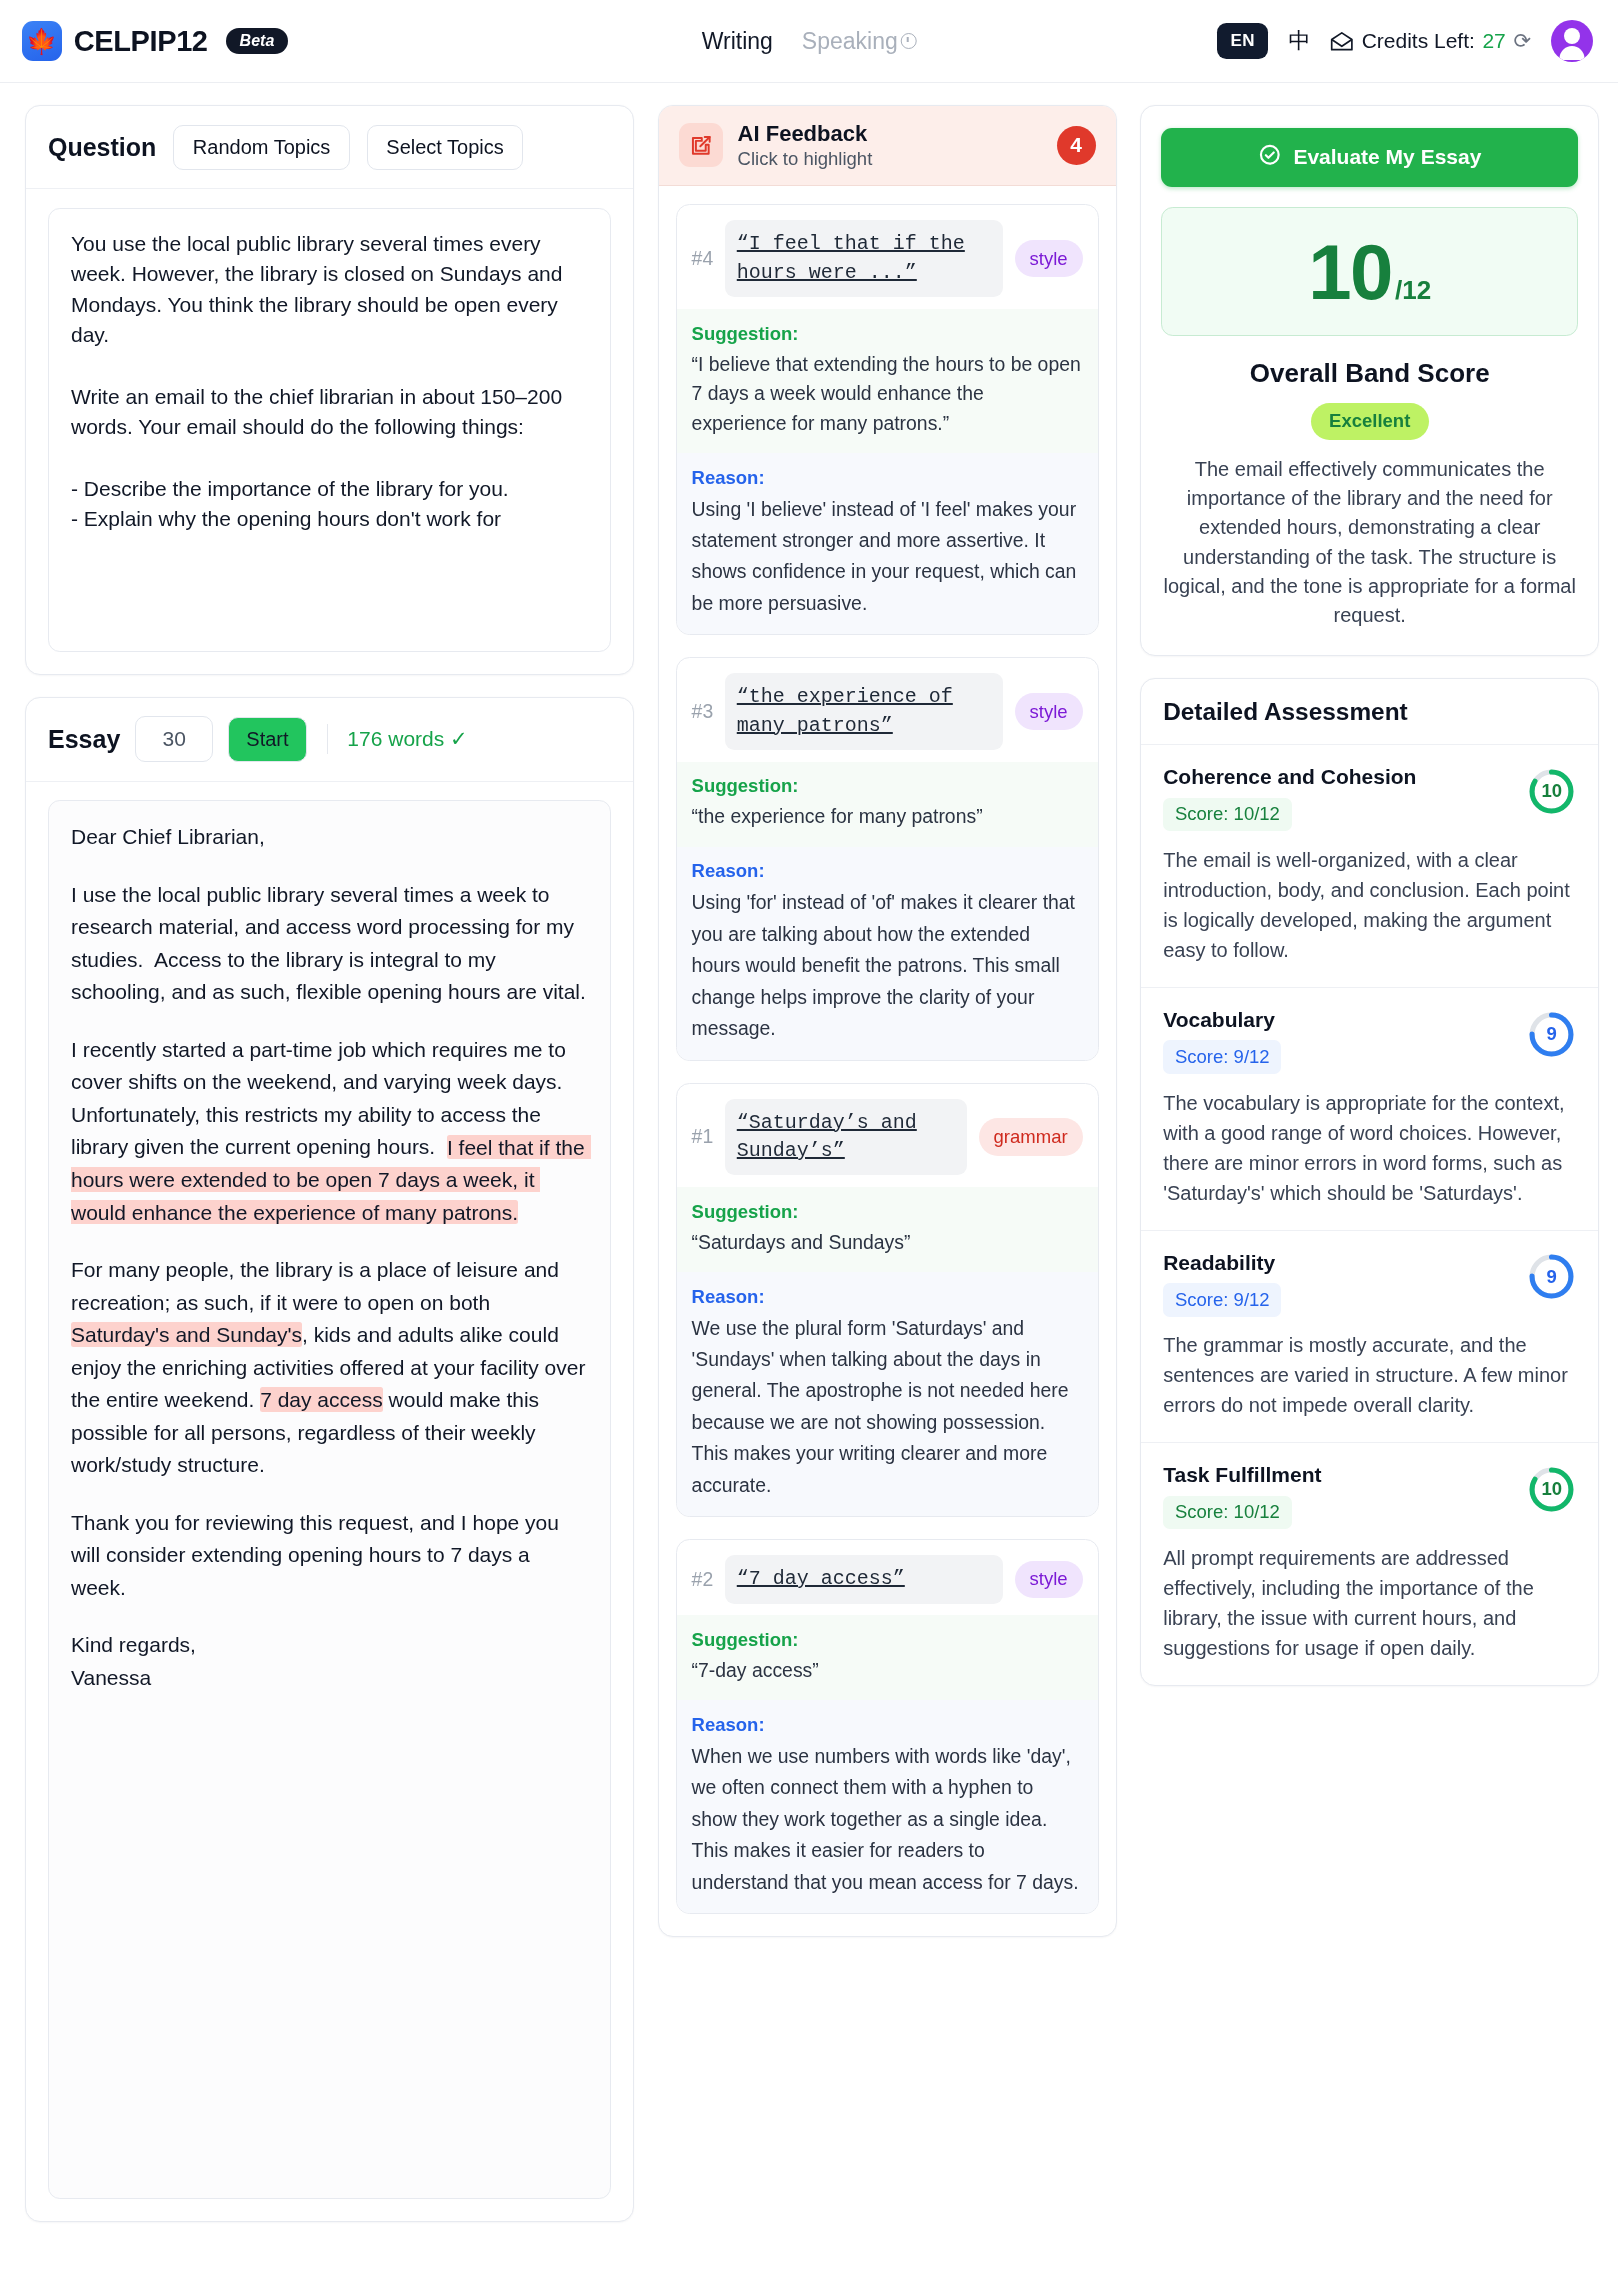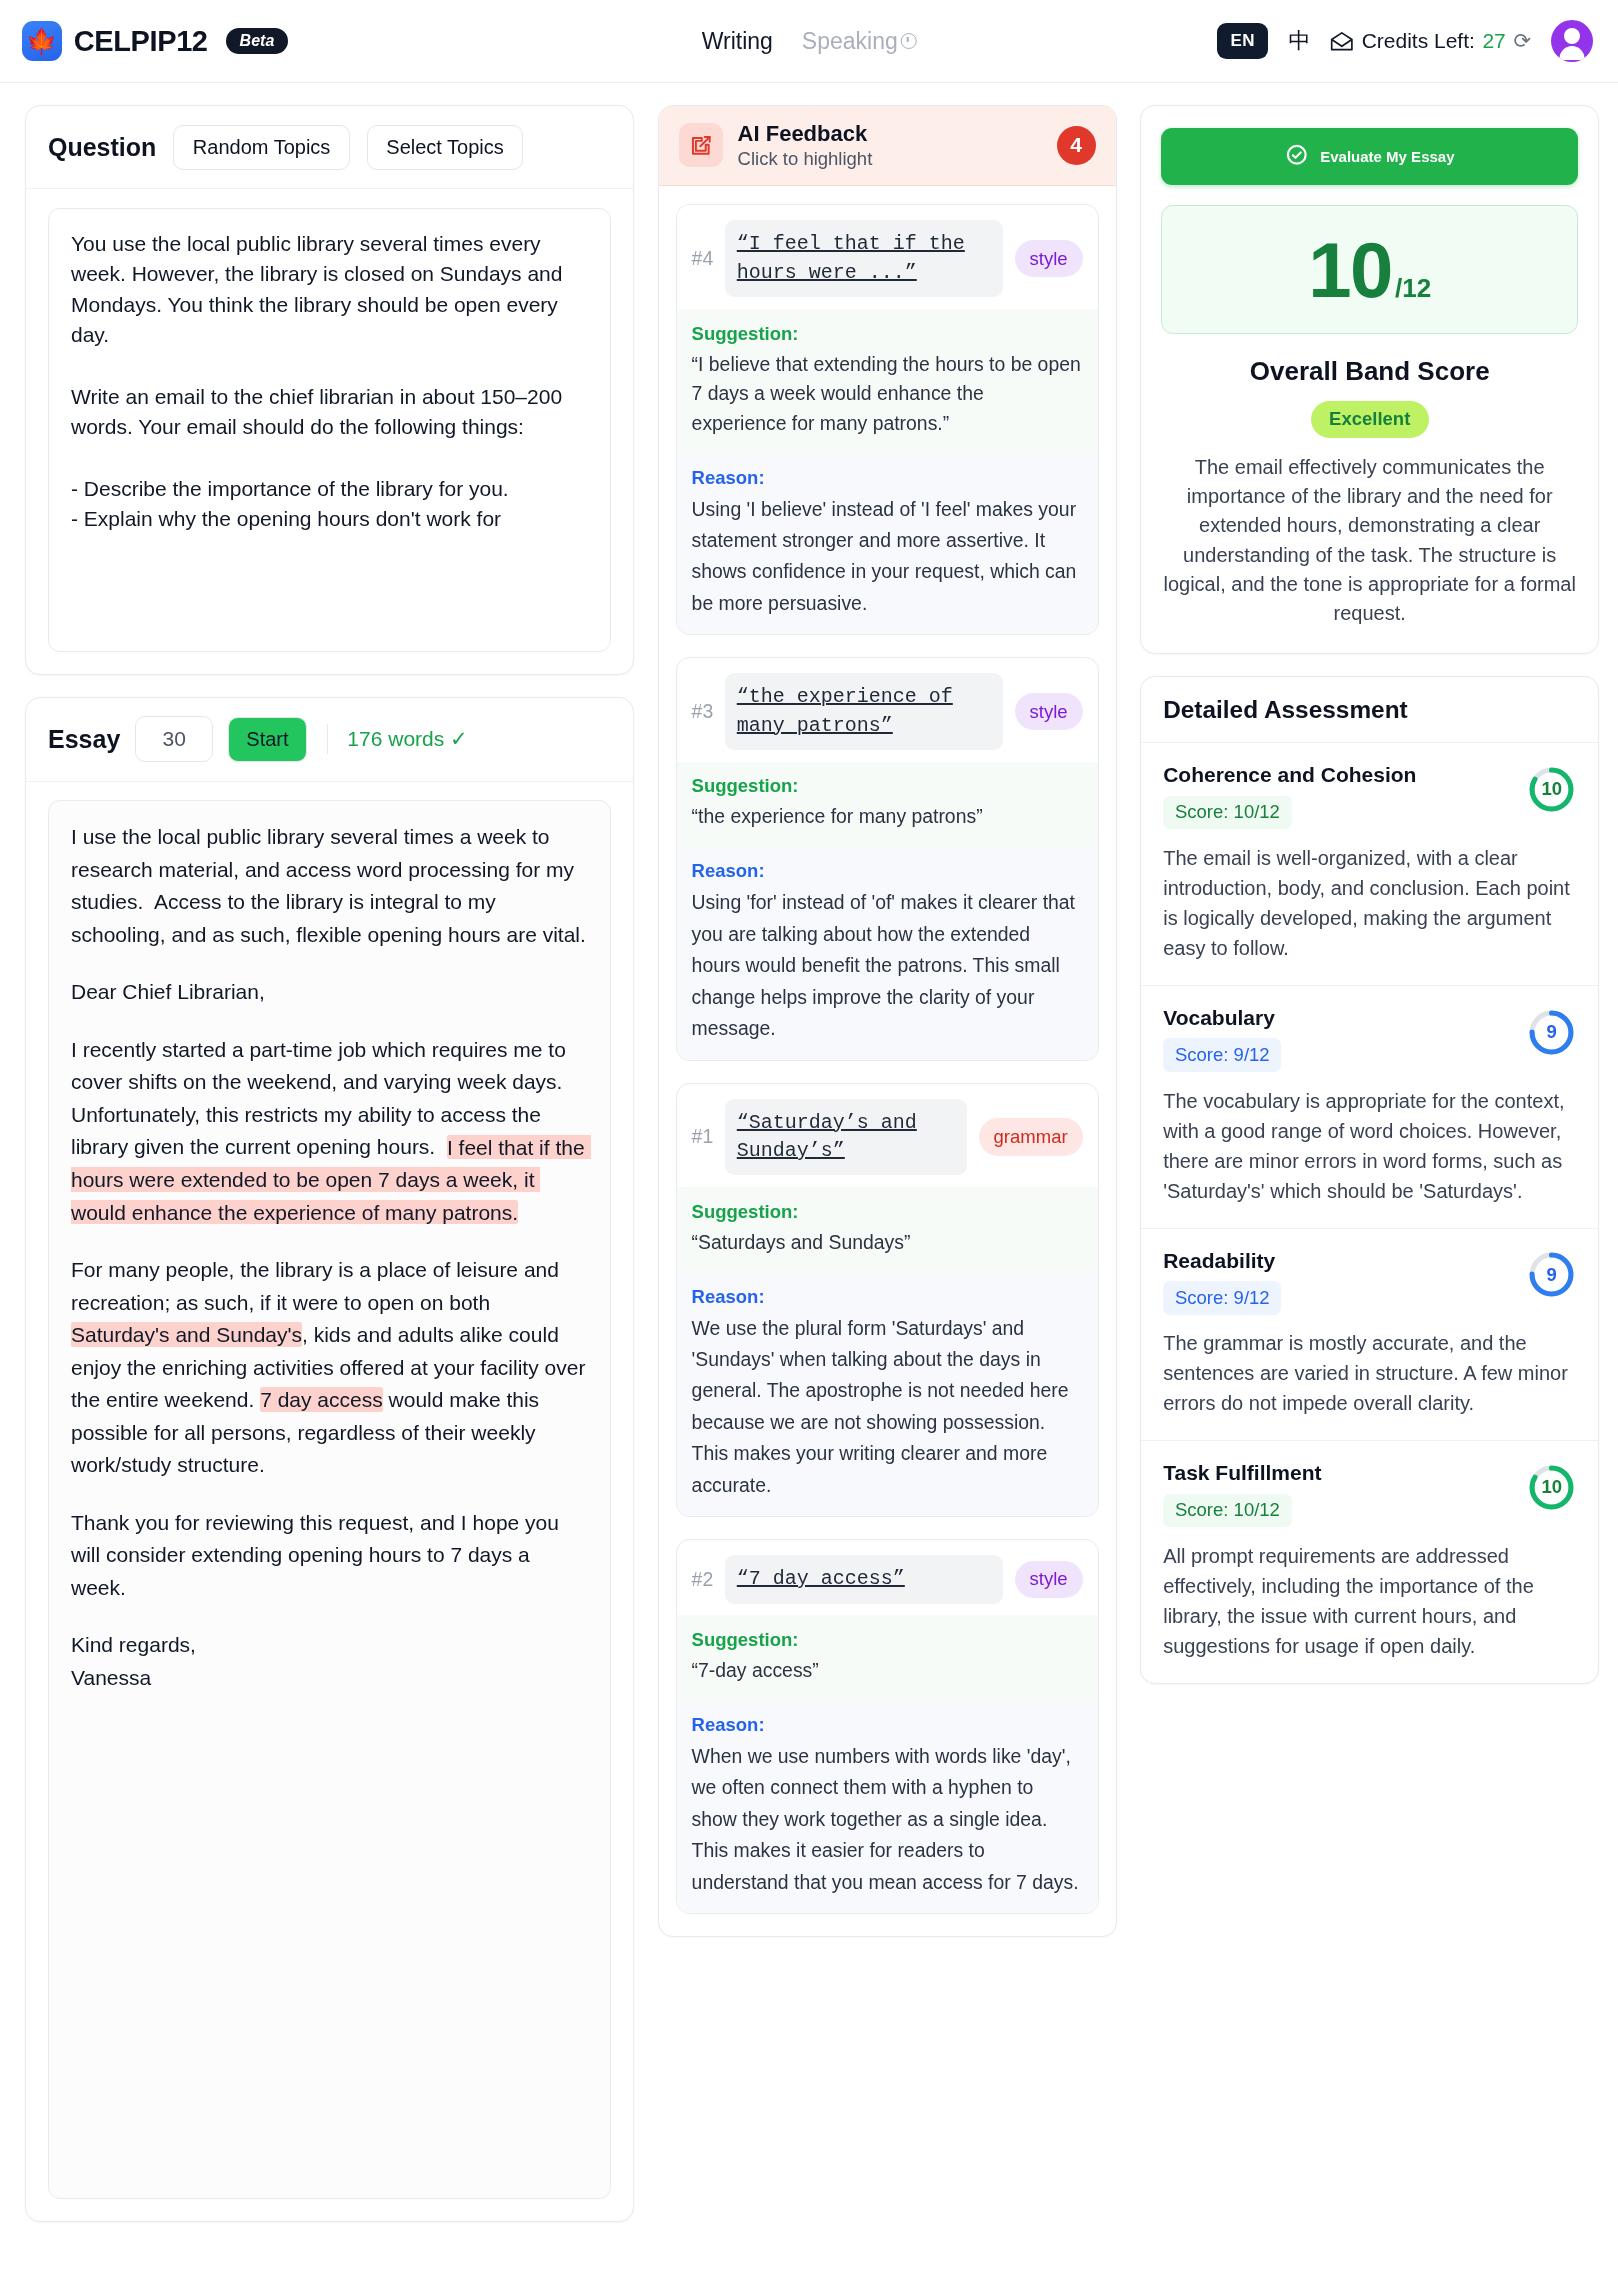--- a/index.html
+++ b/index.html
@@ -171,21 +171,21 @@
   .fb-label { font-size: 18.5px; font-weight: 700; margin-bottom: 5px; }
   .fb-label.sug { color: #16a34a; }
   .fb-label.rea { color: #2563eb; }
   .fb-text { font-size: 19.4px; line-height: 1.52; color: #2b3342; }
   .fb-sect.rea .fb-text { line-height: 1.62; }
 
   
   .score-card { padding: 22px 20px 25px 20px; text-align: center; }
   .eval-btn {
     width: 100%; background: #22b24c; color: #fff; border: none; border-radius: 11px;
-    font-size: 15px; font-weight: 700; padding: 15px 0; cursor: pointer;
+    font-size: 21px; font-weight: 700; padding: 15px 0; cursor: pointer;
     display: flex; align-items: center; justify-content: center; gap: 11.8px;
     font-family: inherit; box-shadow: 0 1.7px 4.2px rgba(34,178,76,.28);
   }
   .big-score-box {
     margin-top: 20px; border: 0.8px solid #c7ebd2; background: #f1fcf4;
     border-radius: 11.8px; padding: 29px 0 27px 0;
     display: flex; align-items: baseline; justify-content: center; gap: 3.4px;
   }
   .big-score { font-size: 78px; font-weight: 700; color: #17803d; line-height: .92; letter-spacing: -1.7px; }
   .big-denom { font-size: 26px; font-weight: 700; color: #17803d; }
@@ -277,22 +277,22 @@
 
     <div class="card">
       <div class="essay-head">
         <span class="card-title">Essay</span>
         <span class="timer-box">30</span>
         <button class="start-btn">Start</button>
         <span class="vdivider"></span>
         <span class="wordcount">176 words ✓</span>
       </div>
       <div class="essay-box" id="essay-body">
+          <p style="white-space: pre-wrap;"><span>Dear Chief Librarian,</span></p>
           <p style="white-space: pre-wrap;"><span>I use the local public library several times a week to research material, and access word processing for my studies.  Access to the library is integral to my schooling, and as such, flexible opening hours are vital.</span></p>
-          <p style="white-space: pre-wrap;"><span>Dear Chief Librarian,</span></p>
           <p style="white-space: pre-wrap;"><span>I recently started a part-time job which requires me to cover shifts on the weekend, and varying week days.  Unfortunately, this restricts my ability to access the library given the current opening hours.  </span><span class="hl">I feel that if the hours were extended to be open 7 days a week, it would enhance the experience of many patrons.</span></p>
           <p style="white-space: pre-wrap;"><span>For many people, the library is a place of leisure and recreation; as such, if it were to open on both </span><span class="hl">Saturday's and Sunday's</span><span>, kids and adults alike could enjoy the enriching activities offered at your facility over the entire weekend. </span><span class="hl">7 day access</span><span> would make this possible for all persons, regardless of their weekly work/study structure.</span></p>
           <p style="white-space: pre-wrap;"><span>Thank you for reviewing this request, and I hope you will consider extending opening hours to 7 days a week.</span></p>
           <p style="white-space: pre-wrap;"><span>Kind regards,
 Vanessa</span></p>
         </div>
     </div>
 
   </div>
 

